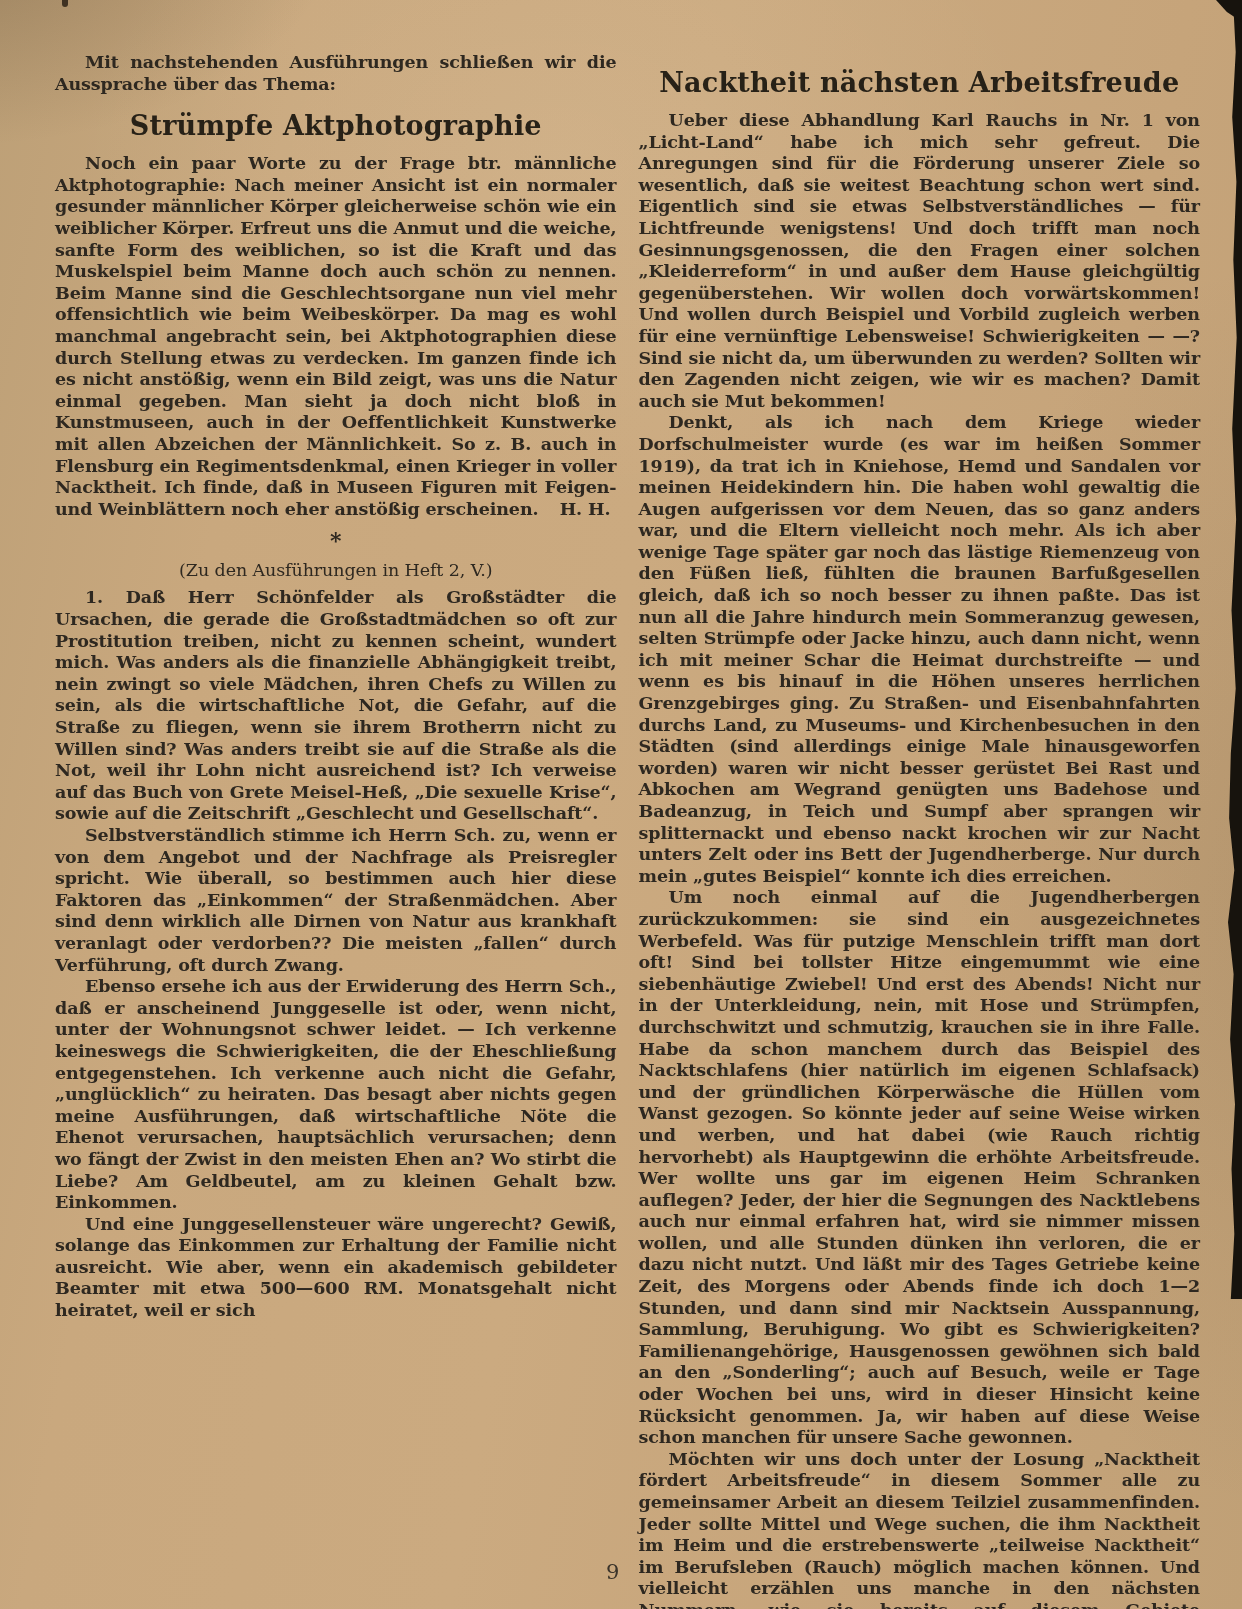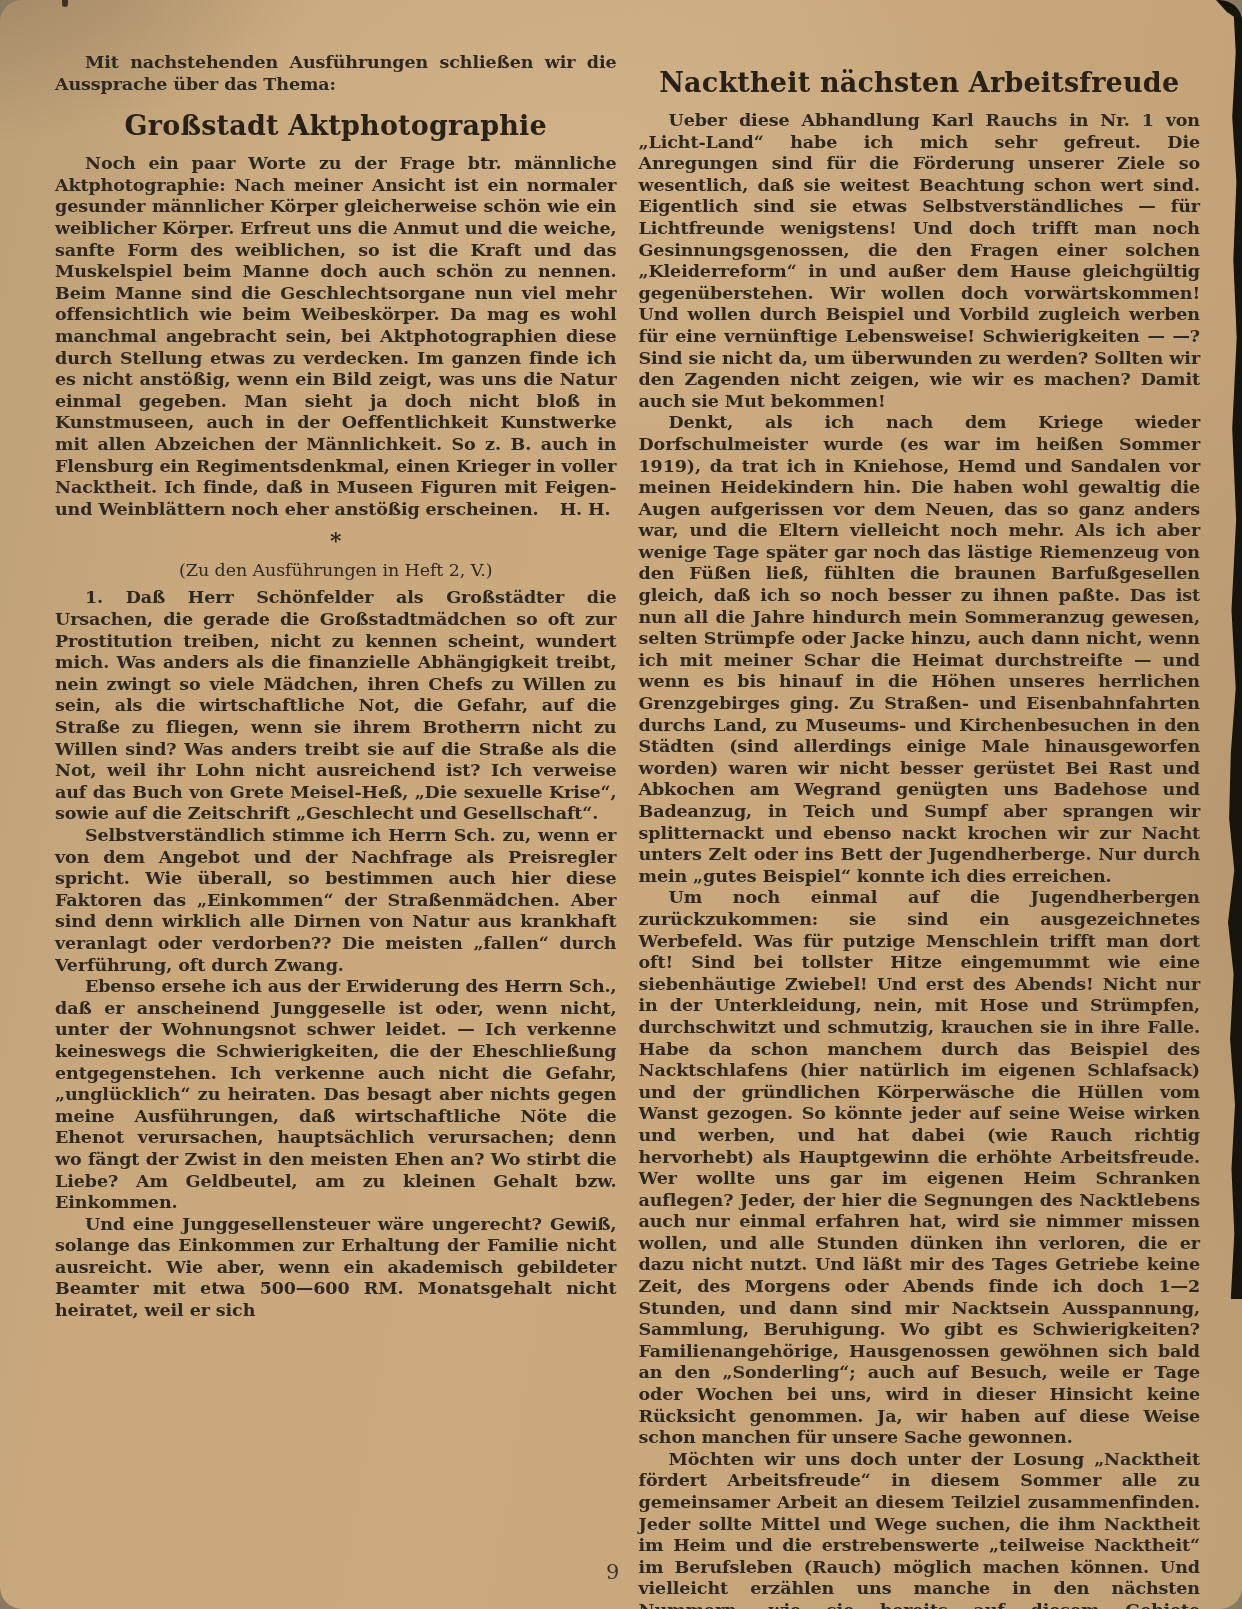--- a/index.html
+++ b/index.html
@@ -9,21 +9,20 @@
     background:#8a7a62;
   }
   .page{
     position:relative;width:1242px;height:1609px;overflow:hidden;
     color:#2e2820;
     background:
       radial-gradient(620px 340px at -4% -4%, rgba(74,57,38,.30), rgba(74,57,38,0) 62%),
       radial-gradient(500px 900px at 103% 55%, rgba(86,68,45,.12), rgba(86,68,45,0) 70%),
       radial-gradient(700px 500px at 45% 10%, rgba(255,240,214,.10), rgba(255,240,214,0) 70%),
       linear-gradient(100deg,#bda077 0%, #c9a87e 20%, #cbaa80 48%, #c6a47a 78%, #c0a076 100%);
-    border-radius: 22px;
   }
   
   .artifact-right{
     position:absolute;right:0;top:0;width:14px;height:1299px;background:#17130d;
     clip-path:polygon(100% 0%,36% 0%,55% 4%,30% 9%,60% 14%,38% 20%,62% 26%,30% 33%,58% 40%,25% 47%,55% 53%,20% 58%,8% 63%,45% 67%,0% 71%,40% 75%,15% 80%,50% 85%,25% 90%,45% 95%,20% 100%,100% 100%);
   }
   .artifact-top-right{
     position:absolute;right:0;top:0;width:26px;height:22px;background:#17130d;
     clip-path:polygon(0 0,100% 0,100% 100%,42% 55%);
   }
@@ -62,21 +61,21 @@
 
   <div class="artifact-right"></div>
   <div class="artifact-top-right"></div>
   <div class="artifact-top-dot"></div>
 
   <div class="columns">
 
     <div class="col">
       <p>Mit nachstehenden Ausführungen schließen wir die Aussprache über das Thema:</p>
 
-      <h2>Großstadt Aktphotographie</h2>
+      <h2>Strümpfe Aktphotographie</h2>
       <p>Noch ein paar Worte zu der Frage btr. männliche Aktphotographie: Nach meiner Ansicht ist ein normaler gesunder männlicher Körper gleicherweise schön wie ein weiblicher Körper. Erfreut uns die Anmut und die weiche, sanfte Form des weiblichen, so ist die Kraft und das Muskelspiel beim Manne doch auch schön zu nennen. Beim Manne sind die Geschlechtsorgane nun viel mehr offensichtlich wie beim Weibeskörper. Da mag es wohl manchmal angebracht sein, bei Aktphotographien diese durch Stellung etwas zu verdecken. Im ganzen finde ich es nicht anstößig, wenn ein Bild zeigt, was uns die Natur einmal gegeben. Man sieht ja doch nicht bloß in Kunstmuseen, auch in der Oeffentlichkeit Kunstwerke mit allen Abzeichen der Männlichkeit. So z. B. auch in Flensburg ein Regimentsdenkmal, einen Krieger in voller Nacktheit. Ich finde, daß in Museen Figuren mit Feigen- und Weinblättern noch eher anstößig erscheinen.</p>
       <div class="sig">H. H.</div>
 
       <div class="star">*</div>
 
 
       <div class="subtitle">(Zu den Ausführungen in Heft 2, V.)</div>
 
       <p>1. Daß Herr Schönfelder als Großstädter die Ursachen, die gerade die Großstadtmädchen so oft zur Prostitution treiben, nicht zu kennen scheint, wundert mich. Was anders als die finanzielle Abhängigkeit treibt, nein zwingt so viele Mädchen, ihren Chefs zu Willen zu sein, als die wirtschaftliche Not, die Gefahr, auf die Straße zu fliegen, wenn sie ihrem Brotherrn nicht zu Willen sind? Was anders treibt sie auf die Straße als die Not, weil ihr Lohn nicht ausreichend ist? Ich verweise auf das Buch von Grete Meisel-Heß, „Die sexuelle Krise“, sowie auf die Zeitschrift „Geschlecht und Gesellschaft“.</p>
       <p>Selbstverständlich stimme ich Herrn Sch. zu, wenn er von dem Angebot und der Nachfrage als Preisregler spricht. Wie überall, so bestimmen auch hier diese Faktoren das „Einkommen“ der Straßenmädchen. Aber sind denn wirklich alle Dirnen von Natur aus krankhaft veranlagt oder verdorben?? Die meisten „fallen“ durch Verführung, oft durch Zwang.</p>

